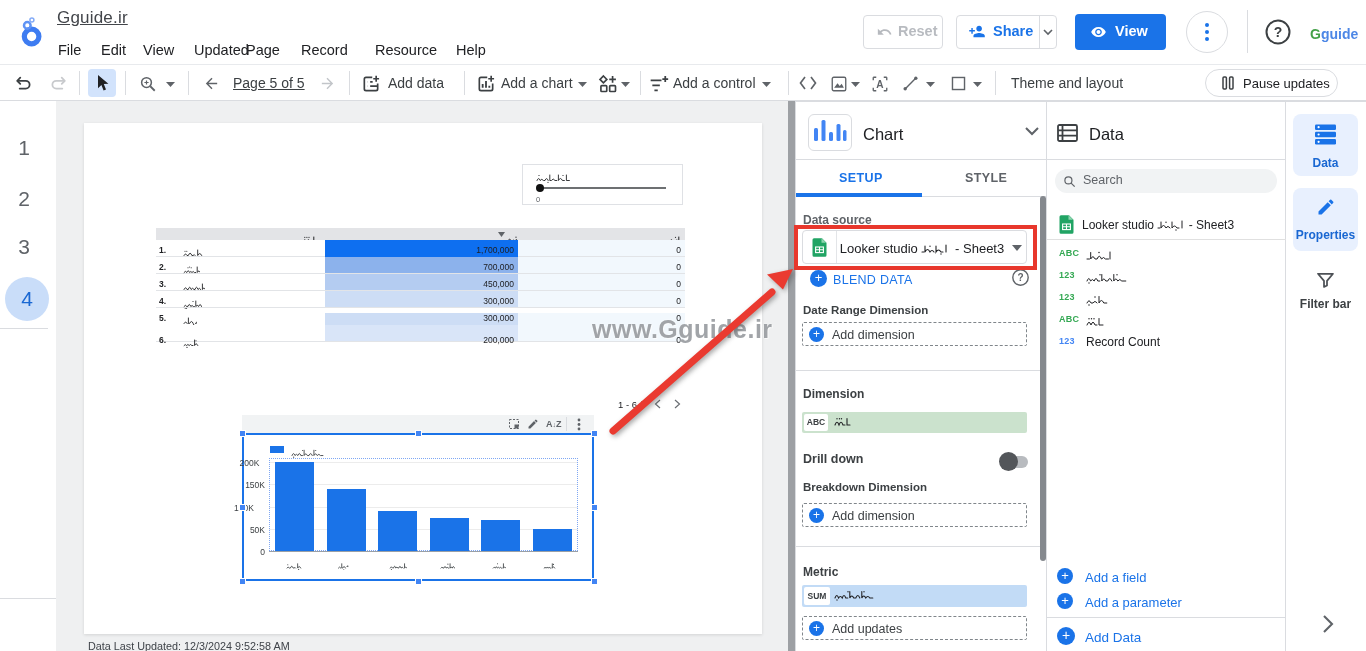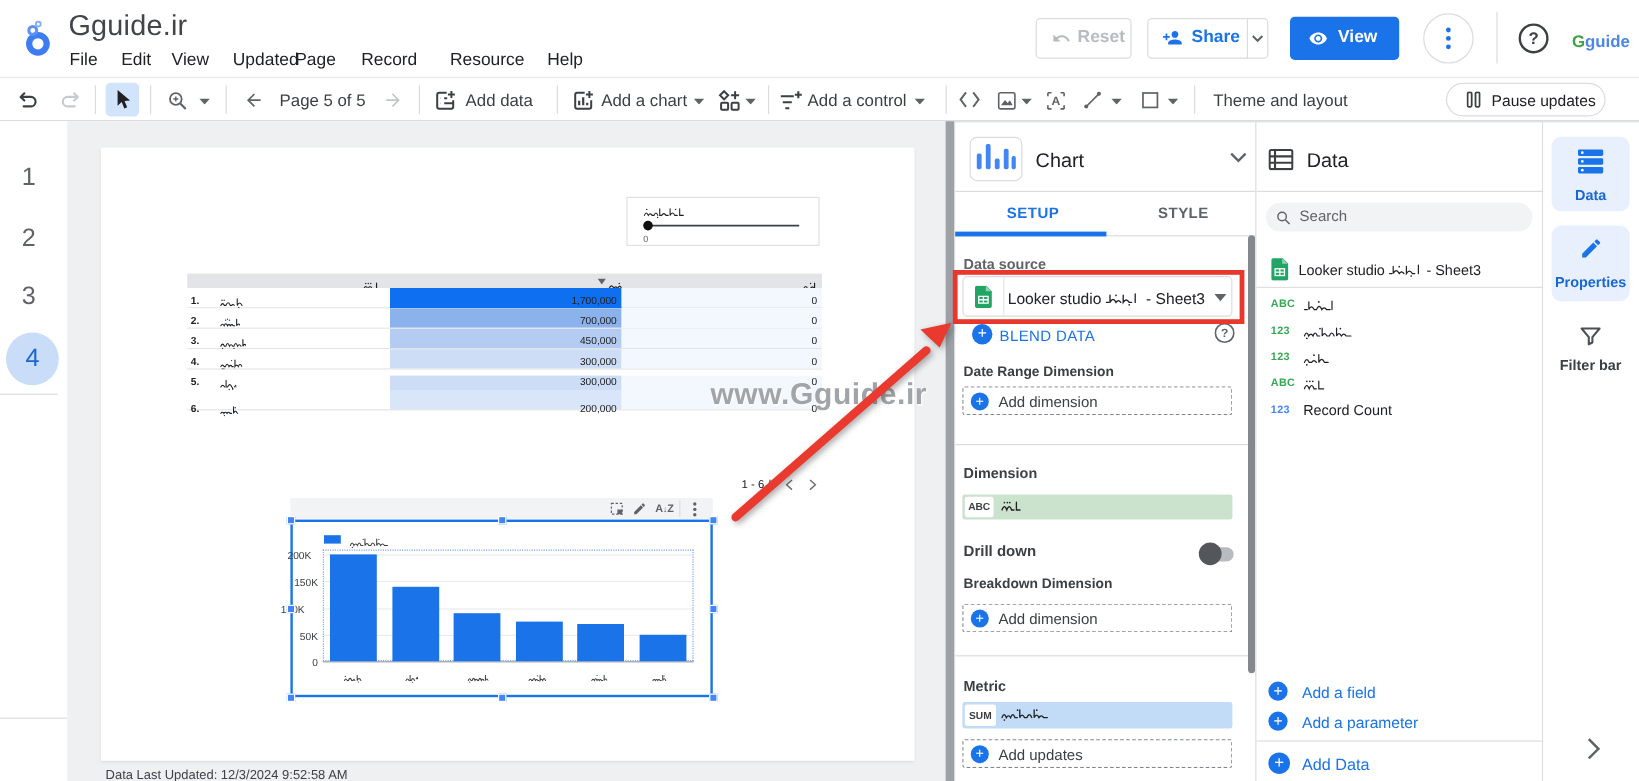--- a/index.html
+++ b/index.html
@@ -1,20 +1,20 @@
 <!DOCTYPE html>
 <html><head><meta charset="utf-8">
 <style>
 *{margin:0;padding:0;box-sizing:border-box;}
 html,body{width:1366px;height:651px;overflow:hidden;}
 body{font-family:"Liberation Sans",sans-serif;background:#fff;position:relative;}
 .abs{position:absolute;}
 
 #header{left:0;top:0;width:1366px;height:64px;background:#fff;}
-#title{left:57px;top:8px;font-size:24px;color:#42454a;letter-spacing:.2px;}
+#title{left:57px;top:8px;font-size:17px;color:#42454a;letter-spacing:.2px;text-decoration:underline;}
 .menu{top:42px;font-size:14.5px;color:#202124;}
 
 #toolbar{left:0;top:64px;width:1366px;height:37px;background:#fff;border-top:1px solid #e8eaed;border-bottom:1px solid #dadce0;}
 .tbtxt{top:10px;font-size:14px;color:#3c4043;}
 .tdiv{top:6px;width:1px;height:24px;background:#dadce0;}
 
 #sidebar{left:0;top:101px;width:56px;height:550px;background:#fff;}
 .pgnum{left:0;width:48px;text-align:center;font-size:21px;color:#5f6368;}
 #pg4c{left:5px;top:176px;width:44px;height:44px;border-radius:50%;background:#c9ddf9;}
 #pg4t{left:0;top:186px;width:54px;text-align:center;font-size:21px;color:#1967d2;}
@@ -104,21 +104,21 @@
       <path d="M15 15 L21 21" stroke="#5f6368" stroke-width="2.4"></path>
       <path d="M10 7.2v5.6M7.2 10h5.6" stroke="#5f6368" stroke-width="1.6"></path>
     </svg>
   <svg class="abs" style="left:166px;top:17px" width="9" height="5" viewBox="0 0 9 5">
       <path d="M0 0 L4.5 5 L9 0 Z" fill="#5f6368"></path>
     </svg>
   <div class="abs tdiv" style="left:188px;"></div>
   <svg class="abs" style="left:203px;top:10px" width="17" height="17" viewBox="0 0 24 24">
       <path d="M20 11H7.83l5.59-5.59L12 4l-8 8 8 8 1.41-1.41L7.83 13H20v-2z" fill="#5f6368"></path>
     </svg>
-  <div class="abs tbtxt" style="left:233px;">Page 5 of 5</div>
+  <div class="abs tbtxt" style="left:233px;text-decoration:underline;">Page 5 of 5</div>
   <svg class="abs" style="left:319px;top:10px" width="17" height="17" viewBox="0 0 24 24">
       <path d="M4 11h12.17l-5.59-5.59L12 4l8 8-8 8-1.41-1.41L16.17 13H4v-2z" fill="#c2c5c9"></path>
     </svg>
   <div class="abs tdiv" style="left:349px;"></div>
   <svg class="abs" style="left:361px;top:9px" width="20" height="20" viewBox="0 0 24 24" fill="none" stroke="#3c4043" stroke-width="2">
       <path d="M13.5 4 H6 a2 2 0 0 0 -2 2 V18 a2 2 0 0 0 2 2 H18 a2 2 0 0 0 2 -2 V11.5"></path>
       <path d="M7.5 9.5h0.2M11 9.5h3M7.5 14.5h0.2M11 14.5h9"></path>
       <path d="M18.2 2.2v7M14.7 5.7h7" stroke-width="2"></path>
     </svg>
   <div class="abs tbtxt" style="left:388px;">Add data</div>

